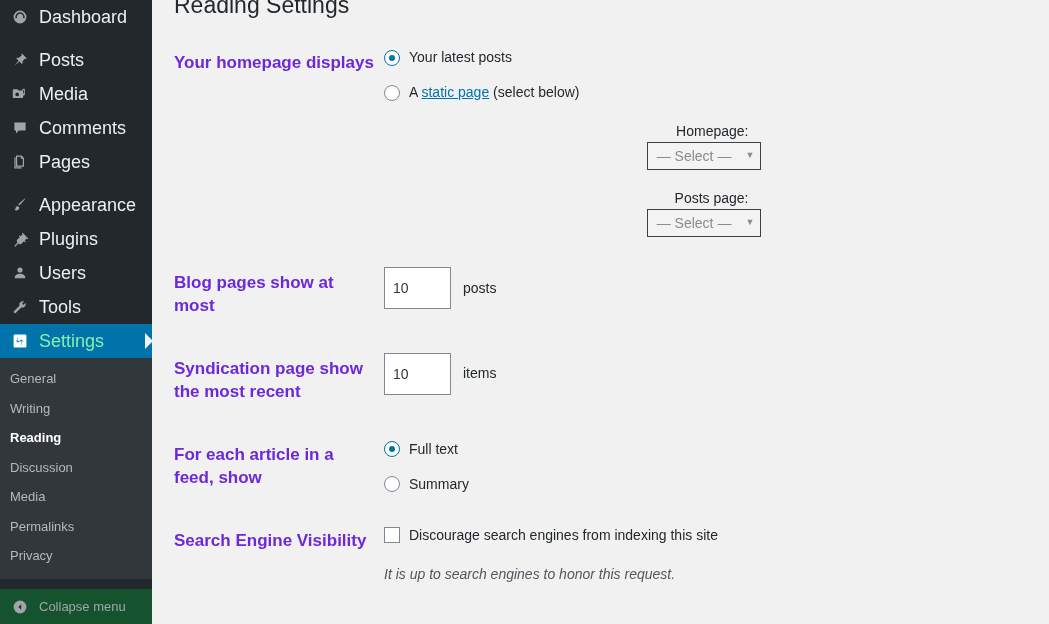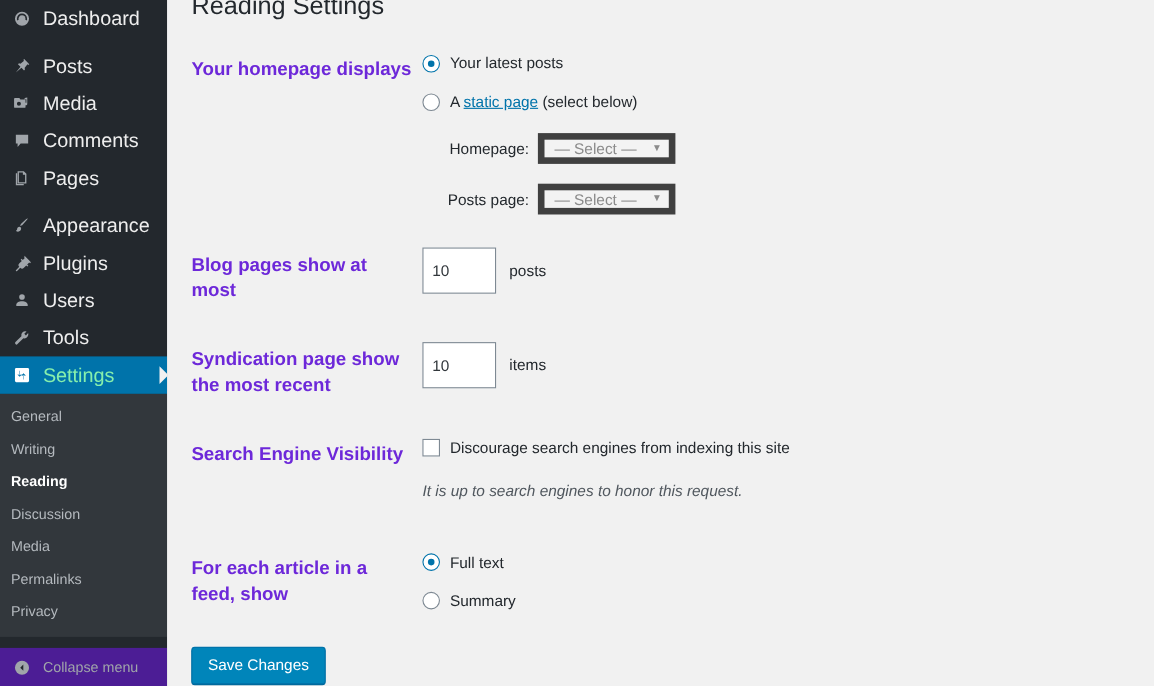--- a/index.html
+++ b/index.html
@@ -73,21 +73,21 @@
     font-weight: bold;
   }
   .collapse {
     position: absolute;
     bottom: 0; left: 0;
     width: 152px;
     height: 35px;
     display: flex;
     align-items: center;
     padding-left: 10px;
-    background: #4c1d95;
+    background: #14532d;
     color: #a0a5aa;
     font-size: 13px;
   }
   .collapse .cm-icon {
     width: 20px; min-width: 20px; margin-right: 9px;
     display: flex; align-items: center; justify-content: center;
   }
 
   
   .content {
@@ -162,31 +162,32 @@
   }
   a.link {
     color: #0073aa;
     text-decoration: underline;
   }
 
   .select-row {
     display: flex;
     align-items: center;
     margin-top: 18px;
+    flex-direction: column;
   }
   .select-row + .select-row { margin-top: 18px; }
   .select-label {
     width: 105px;
     text-align: right;
     padding-right: 8px;
     font-size: 14px;
     color: #23282d;
   }
   .select-box {
-    border: 6px solid #404040;
+    border: 1px solid #404040;
     background: #f3f3f3;
     color: #8b8b8b;
     font-size: 14px;
     height: 28px;
     min-width: 105px;
     display: flex;
     align-items: center;
     justify-content: space-between;
     padding: 0 6px 0 9px;
   }
@@ -412,43 +413,43 @@
           <th>Syndication page show the most recent</th>
           <td>
             <div class="num-row">
               <input class="num-input" type="text" value="10" style="">
               <span class="unit">items</span>
             </div>
           </td>
         </tr>
 
         <tr>
+          <th>For each article in a feed, show</th>
+          <td>
+            <div class="radio-line">
+              <span class="radio checked"></span>
+              <span>Full text</span>
+            </div>
+            <div class="radio-line">
+              <span class="radio"></span>
+              <span>Summary</span>
+            </div>
+          </td>
+        </tr>
+
+        <tr>
           <th>Search Engine Visibility</th>
           <td>
             <div class="checkbox-line">
               <span class="checkbox"></span>
               <span>Discourage search engines from indexing this site</span>
             </div>
             <p class="desc">It is up to search engines to honor this request.</p>
           </td>
         </tr>
-
-        <tr>
-          <th>For each article in a feed, show</th>
-          <td>
-            <div class="radio-line">
-              <span class="radio checked"></span>
-              <span>Full text</span>
-            </div>
-            <div class="radio-line">
-              <span class="radio"></span>
-              <span>Summary</span>
-            </div>
-          </td>
-        </tr>
       </tbody>
     </table>
 
     <div class="submit-area">
       <button class="button-primary">Save Changes</button>
     </div>
   </main>
 </div>
 
 </body></html>

